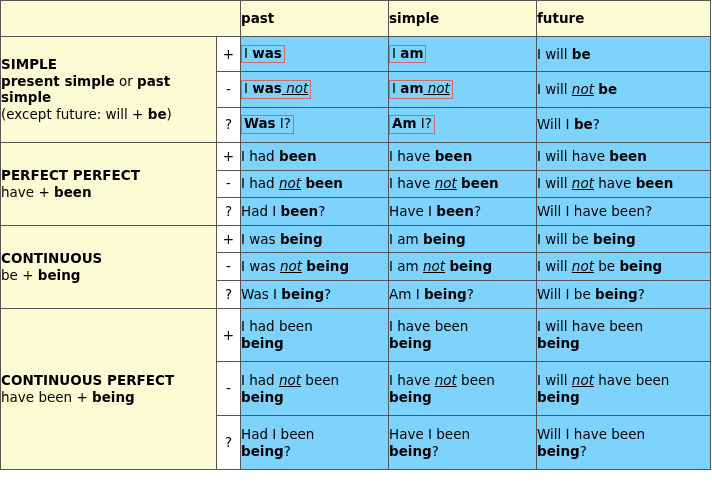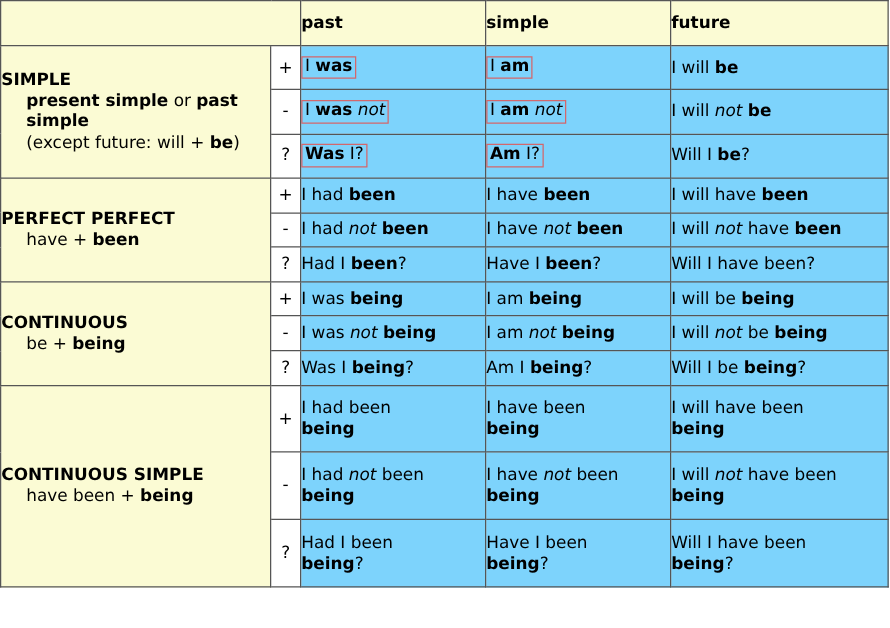--- a/index.html
+++ b/index.html
@@ -57,38 +57,38 @@
   
   .grp-label {
     background: #fbfbd4;
     border: 1px solid #8a8a4a;
     padding: 7px 8px 8px 8px;
     vertical-align: top;
     font-size: 13.5px;
     line-height: 1.33;
   }
   .grp-label .ttl { display: block; font-weight: bold; }
-  .grp-label .sub { display: block; padding-left: 20px; }
+  .grp-label .sub { display: block; }
 
   
   .sign {
     text-align: center;
     font-size: 13.5px;
     color: #222;
     background: #ffffff;
   }
 
   
   .form {
     padding: 6px 0 6px 8px;
     background: #7dd3fc;
   }
 
   b { font-weight: bold; }
-  i { font-style: italic; }
+  i { font-style: italic; text-decoration: underline; }
 
   .boxed {
     display: inline-block;
     border: 1px solid #d4676b;
     padding: 0px 2px 1px 2px;
     line-height: 1.15;
   }
 </style>
 </head>
 <body>
@@ -170,21 +170,21 @@
         <td class="form"><span>I will <i>not</i> be <b>being</b></span></td>
       </tr>
       <tr>
         <td class="sign">?</td>
         <td class="form"><span>Was I <b>being</b>?</span></td>
         <td class="form"><span>Am I <b>being</b>?</span></td>
         <td class="form"><span>Will I be <b>being</b>?</span></td>
       </tr>
       <tr>
         <td class="grp-label" rowspan="3">
-          <span class="ttl">CONTINUOUS SIMPLE</span>
+          <span class="ttl">CONTINUOUS PERFECT</span>
           <span class="sub">have been + <b>being</b></span>
         </td>
         <td class="sign">+</td>
         <td class="form"><span>I had been<br><b>being</b></span></td>
         <td class="form"><span>I have been<br><b>being</b></span></td>
         <td class="form"><span>I will have been<br><b>being</b></span></td>
       </tr>
       <tr>
         <td class="sign">-</td>
         <td class="form"><span>I had <i>not</i> been<br><b>being</b></span></td>

